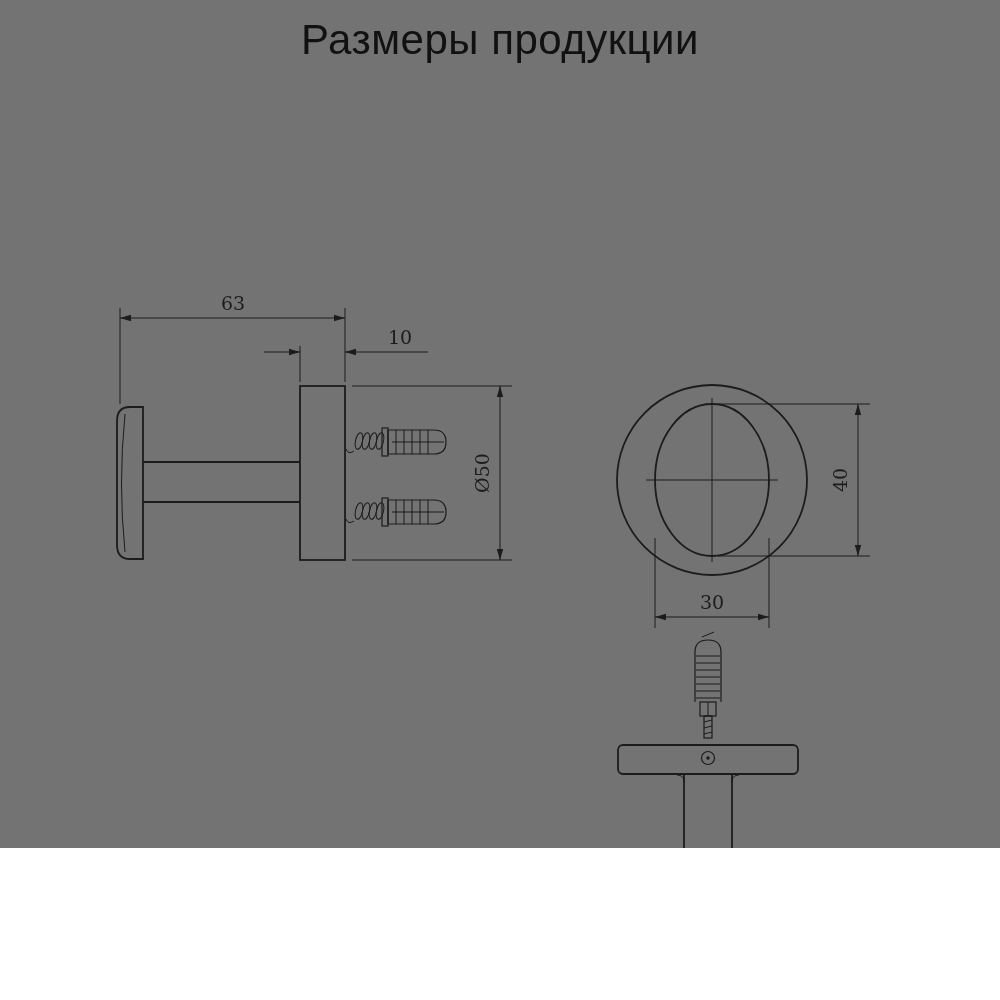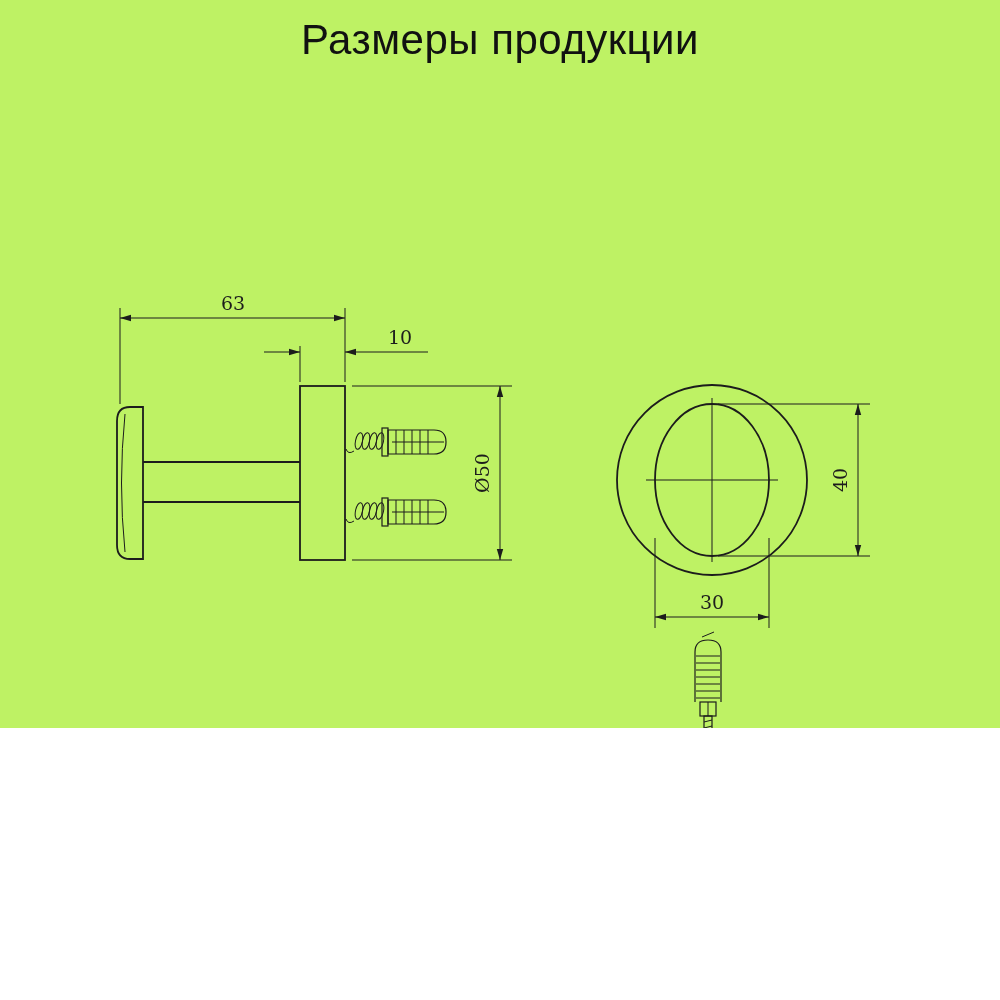--- a/index.html
+++ b/index.html
@@ -1,19 +1,19 @@
 <!DOCTYPE html>
 <html><head>
 <meta charset="utf-8">
 <title></title>
 <style>
   html,body { margin:0; padding:0; background:#ffffff; }
   .page {
-    position:relative; width:1000px; height:728px;
-    background:#bef264; overflow:hidden;
+    position:relative; width:1000px; height:848px;
+    background:#737373; overflow:hidden;
     font-family:"Liberation Sans", sans-serif;
   }
   .title {
     position:absolute; top:16px; left:0; width:100%;
     text-align:center; margin:0;
     font-size:42px; font-weight:400; color:#111111;
     font-family:"Liberation Sans", sans-serif;
     letter-spacing:0.5px;
   }
   svg.drawing { position:absolute; left:0; top:0; }

